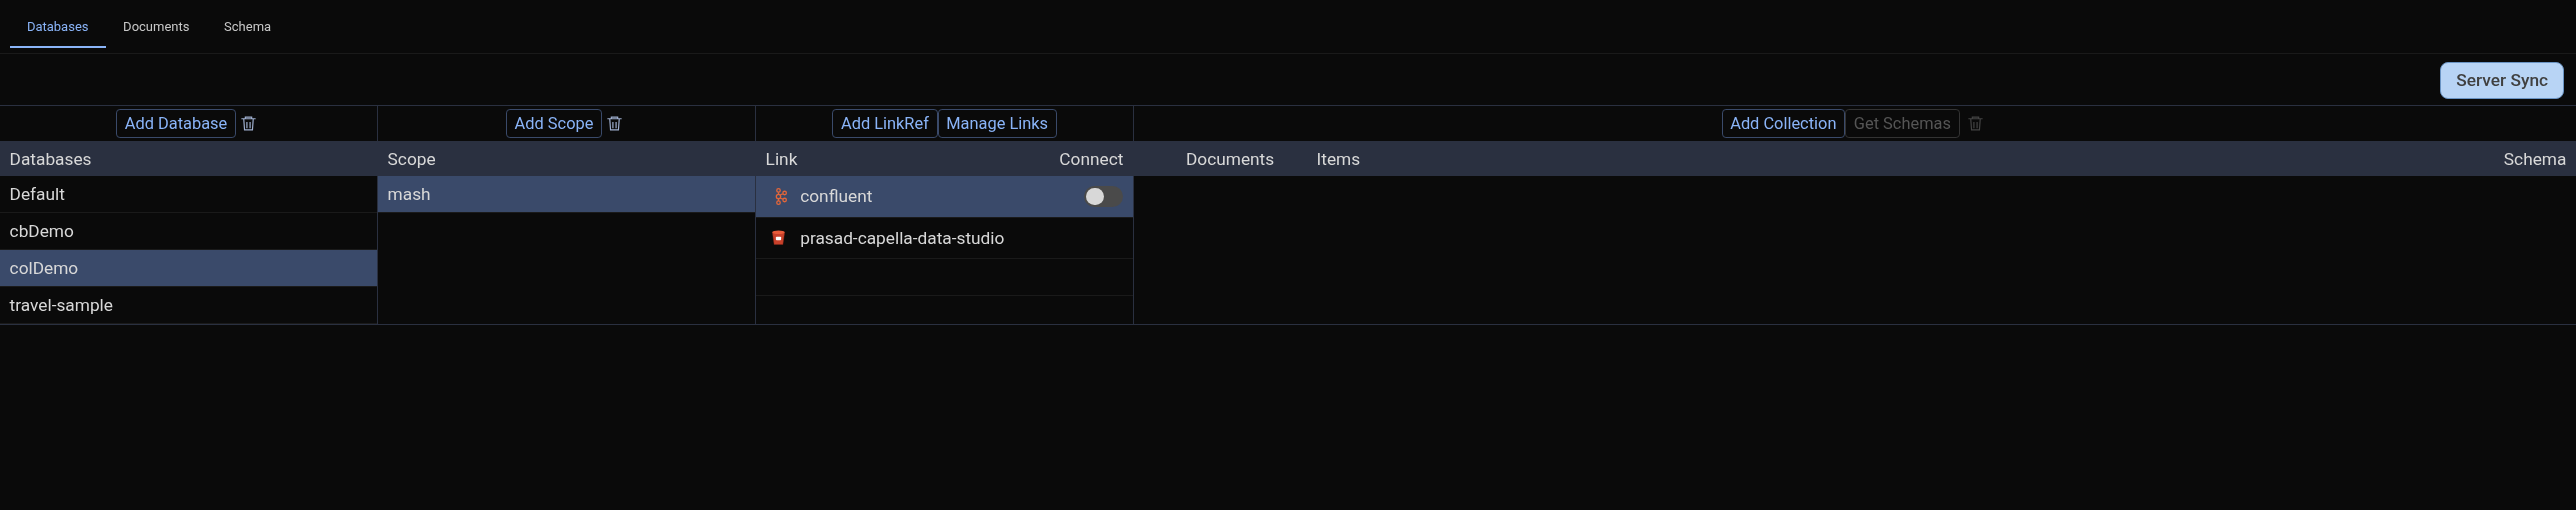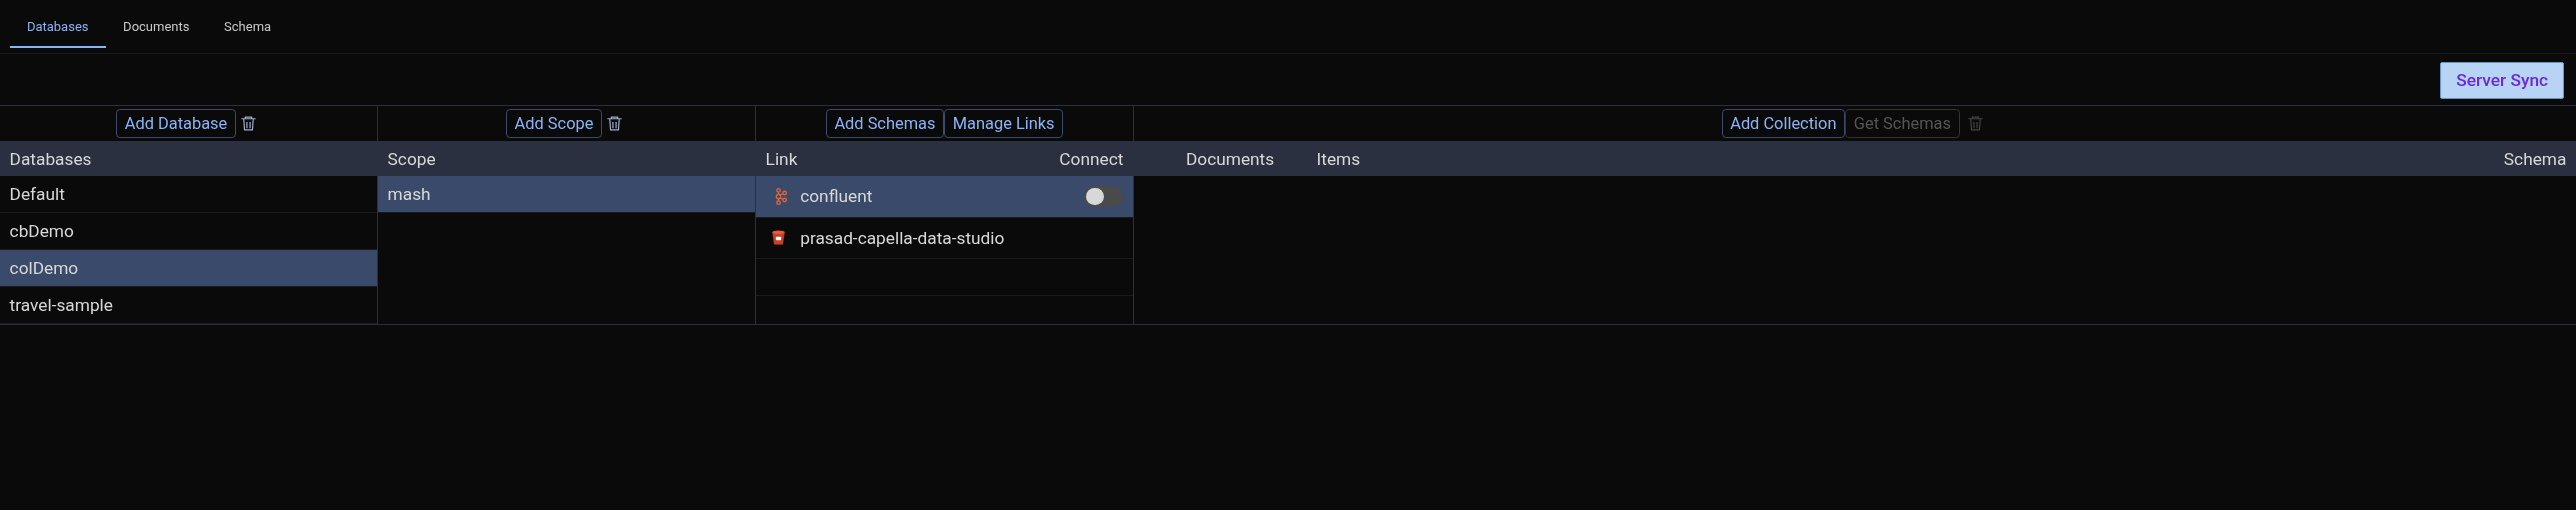--- a/index.html
+++ b/index.html
@@ -32,22 +32,22 @@
     border-bottom-color: #8ab4f8;
   }
   
   .syncrow {
     display: flex;
     justify-content: flex-end;
     padding: 7.7px 11.6px 5.8px;
   }
   .sync-btn {
     background: #b8d4f5;
-    color: #6d28d9;
-    border-radius: 2px;
+    color: #404040;
+    border-radius: 8px;
     padding: 7.7px 15.4px;
     font-size: 17.3px;
     font-weight: 500;
     cursor: pointer;
     border: 1px solid #6a94c4;
     margin-left: 11px;
   }
   
   .browser {
     display: flex;
@@ -220,21 +220,21 @@
     <div class="list">
       <div class="row selected">
         <span>mash</span>
       </div>
     </div>
   </div>
 
   <div class="col col-link">
     <div class="actions">
       <div class="actions-left">
-        <span class="chip">Add Schemas</span>
+        <span class="chip">Add LinkRef</span>
       </div>
       <div class="actions-right">
         <span class="chip">Manage Links</span>
       </div>
     </div>
     <div class="header-row link-hdr">
       <span>Link</span>
       <span>Connect</span>
     </div>
     <div class="list">

